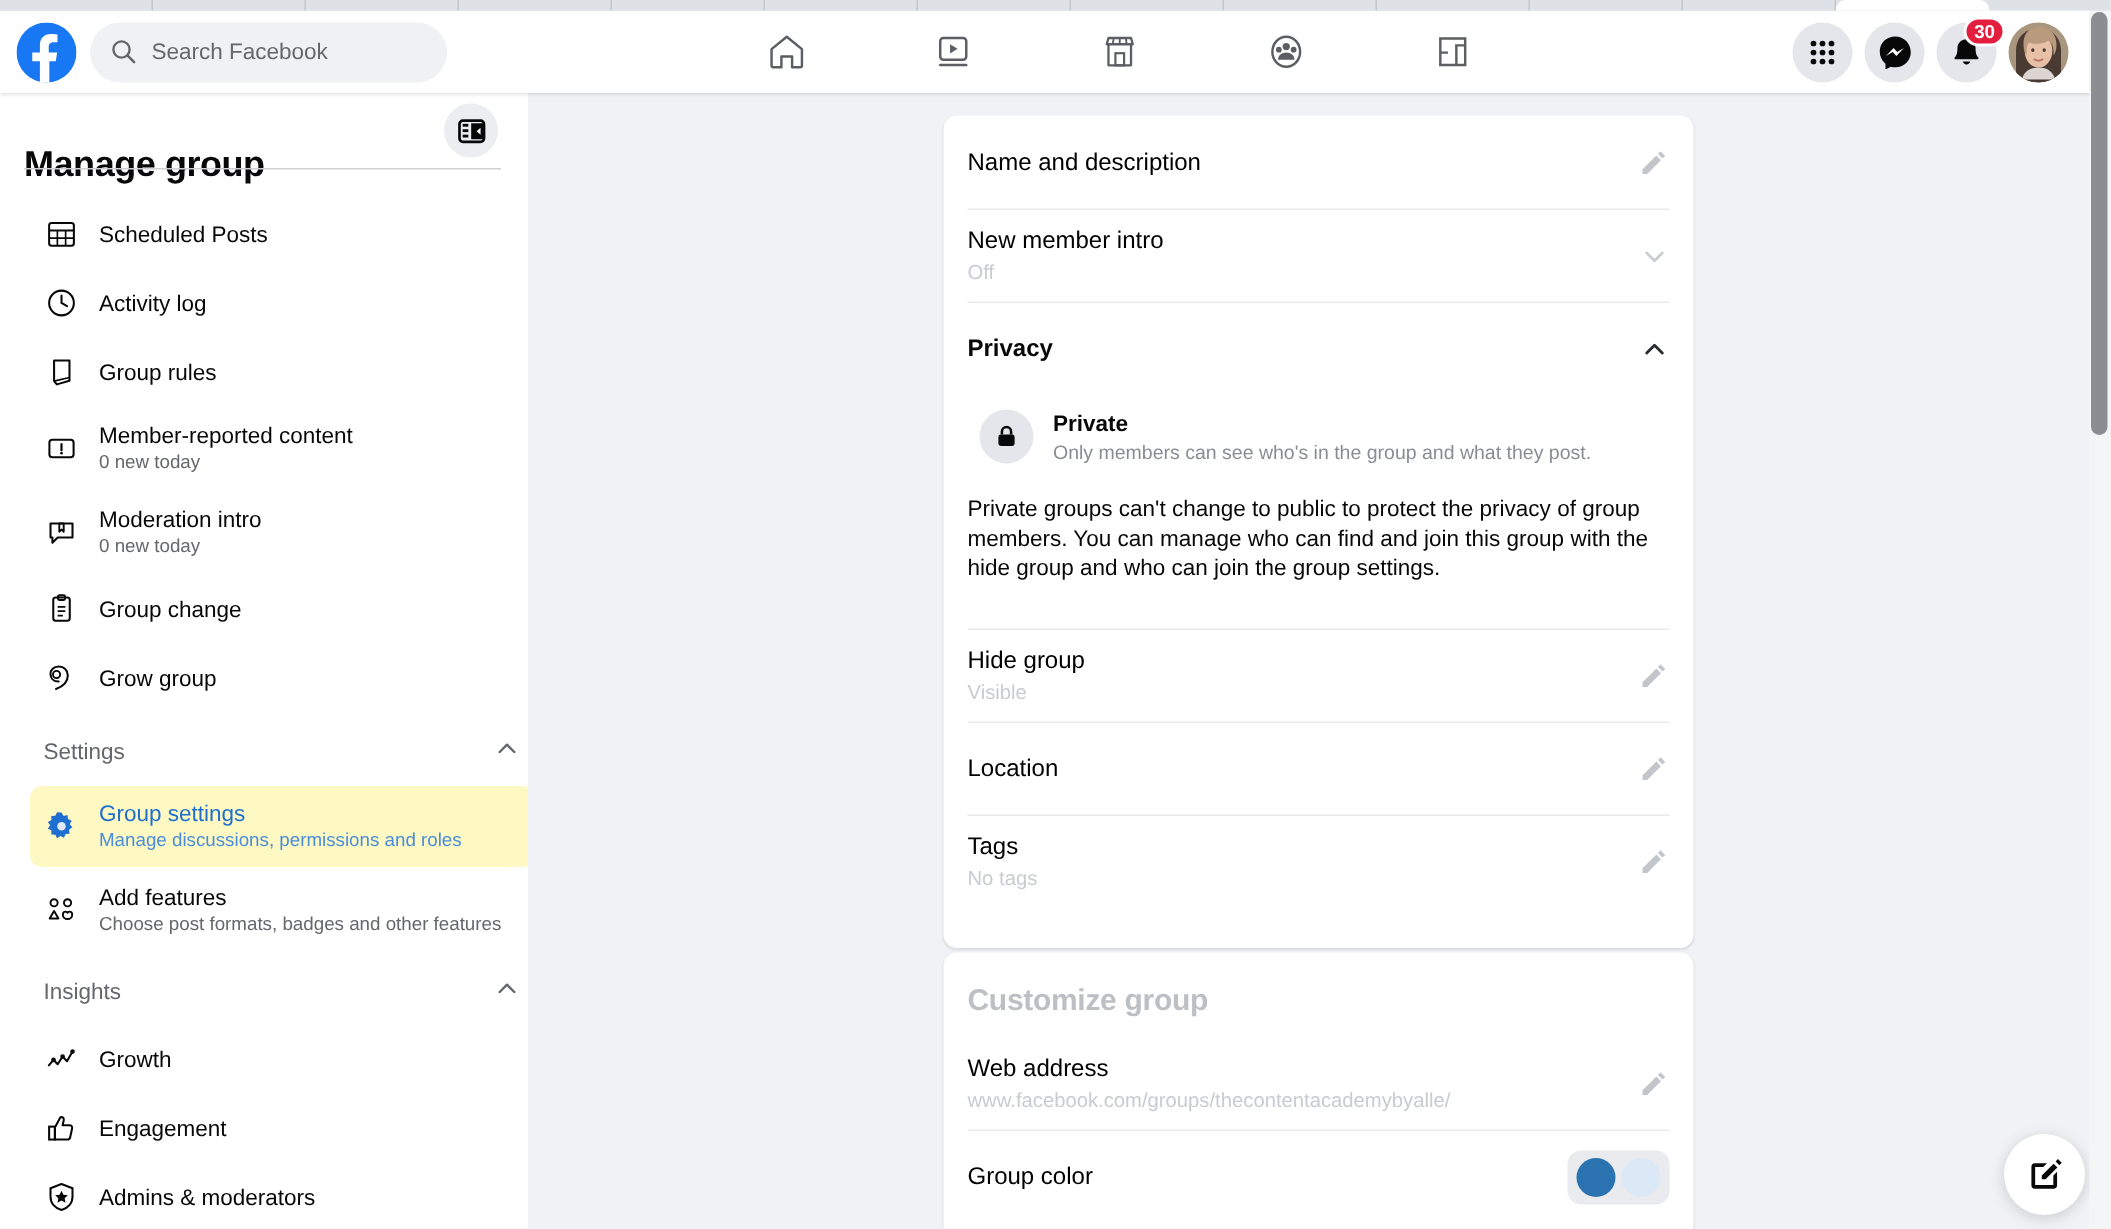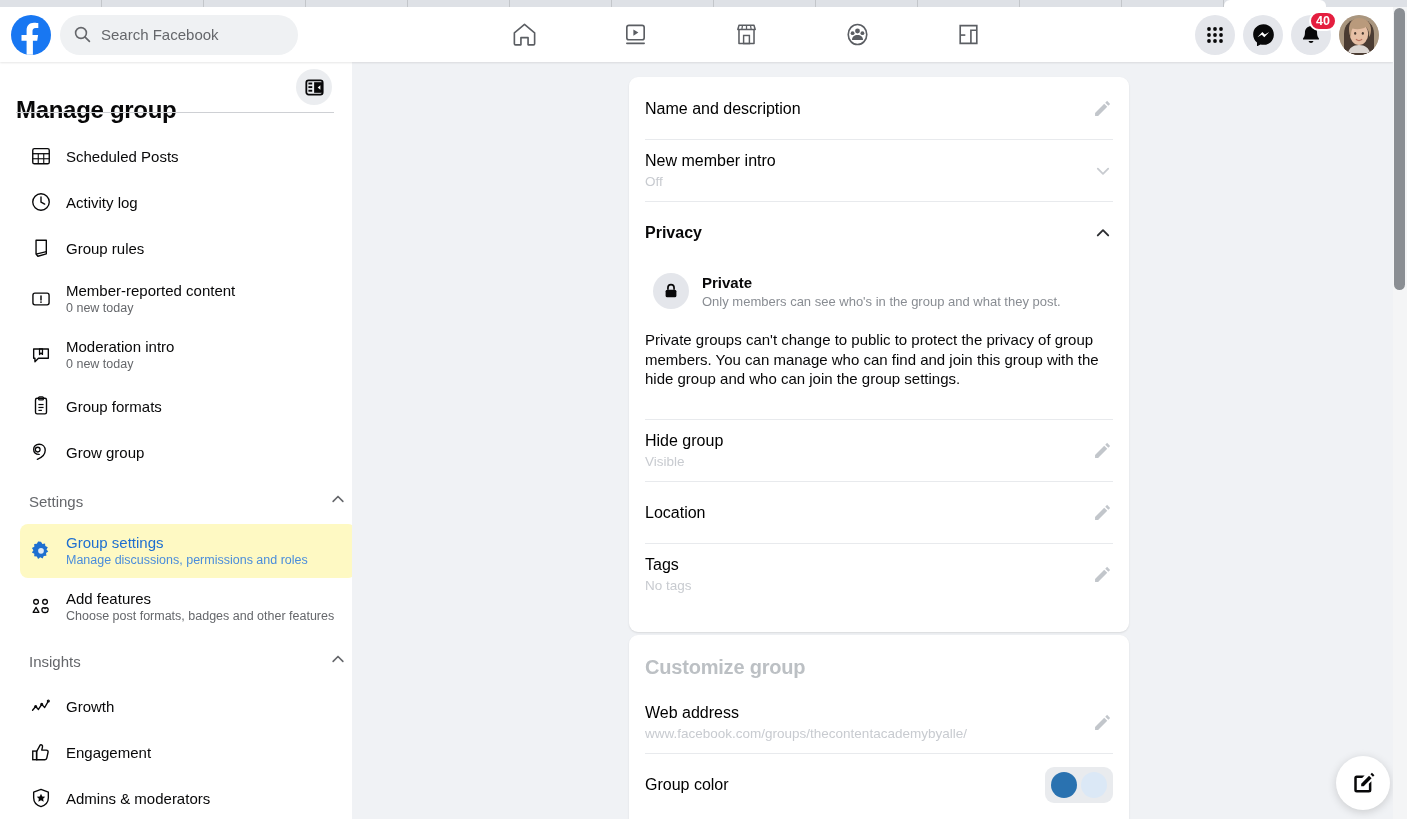--- a/index.html
+++ b/index.html
@@ -296,21 +296,21 @@
         <path d="M12 1.4C5.9 1.4 1.2 5.9 1.2 11.9c0 3.4 1.5 6.4 4 8.4v4.1l3.7-2c1 .3 2 .4 3.1.4 6.1 0 10.8-4.5 10.8-10.5S18.1 1.4 12 1.4z" fill="#080809"></path>
         <path d="M5.6 14.9l5.2-5.5 2.6 2.7 4.6-2.7-5.2 5.5-2.6-2.7z" fill="#fff"></path>
       </svg>
     </div>
 
     <div class="round-btn">
       <svg width="22" height="22" viewBox="0 0 24 24">
         <path d="M12 2.4c-3.9 0-6.6 2.9-6.6 6.7 0 4.4-1.2 5.7-2 6.6-.4.4-.1 1.2.5 1.2h16.2c.6 0 .9-.8.5-1.2-.8-.9-2-2.2-2-6.6 0-3.8-2.7-6.7-6.6-6.7z" fill="#080809"></path>
         <path d="M9.3 18.6a2.8 2.8 0 0 0 5.4 0z" fill="#080809"></path>
       </svg>
-      <div id="notif-badge">40</div>
+      <div id="notif-badge">30</div>
     </div>
 
     <div id="avatar">
       <svg width="40" height="40" viewBox="0 0 40 40">
         <defs>
           <clipPath id="avclip">
               <circle cx="20" cy="20" r="20"></circle>
             </clipPath>
         </defs>
         <g clip-path="url(#avclip)">
@@ -406,21 +406,21 @@
       <span class="ni-icon">
         <svg width="22" height="22" viewBox="0 0 24 24">
           <rect x="6" y="3.6" width="12" height="17" rx="1.8" fill="none" stroke="#080809" stroke-width="1.5"></rect>
           <rect x="9.4" y="2" width="5.2" height="3.4" rx="1" fill="none" stroke="#080809" stroke-width="1.4"></rect>
           <line x1="9.2" y1="10.4" x2="14.8" y2="10.4" stroke="#080809" stroke-width="1.3"></line>
           <line x1="9.2" y1="13.6" x2="14.8" y2="13.6" stroke="#080809" stroke-width="1.3"></line>
           <line x1="9.2" y1="16.8" x2="13" y2="16.8" stroke="#080809" stroke-width="1.3"></line>
         </svg>
       </span>
       <span class="ni-text">
-        <span class="ni-label">Group formats</span>
+        <span class="ni-label">Group change</span>
       </span>
     </div>
 
     <div class="nav-item">
       <span class="ni-icon">
         <svg width="22" height="22" viewBox="0 0 24 24">
           <path d="M10 14.6c-4 0-6-2.6-6-5.6 0-2.8 2.2-5.4 6-5.4s6.6 2.8 6.6 6.6c0 4.6-3.6 8-8.6 9.8" fill="none" stroke="#080809" stroke-width="1.5" stroke-linecap="round"></path>
           <circle cx="8.4" cy="9.4" r="2.6" fill="none" stroke="#080809" stroke-width="1.4"></circle>
         </svg>
       </span>

